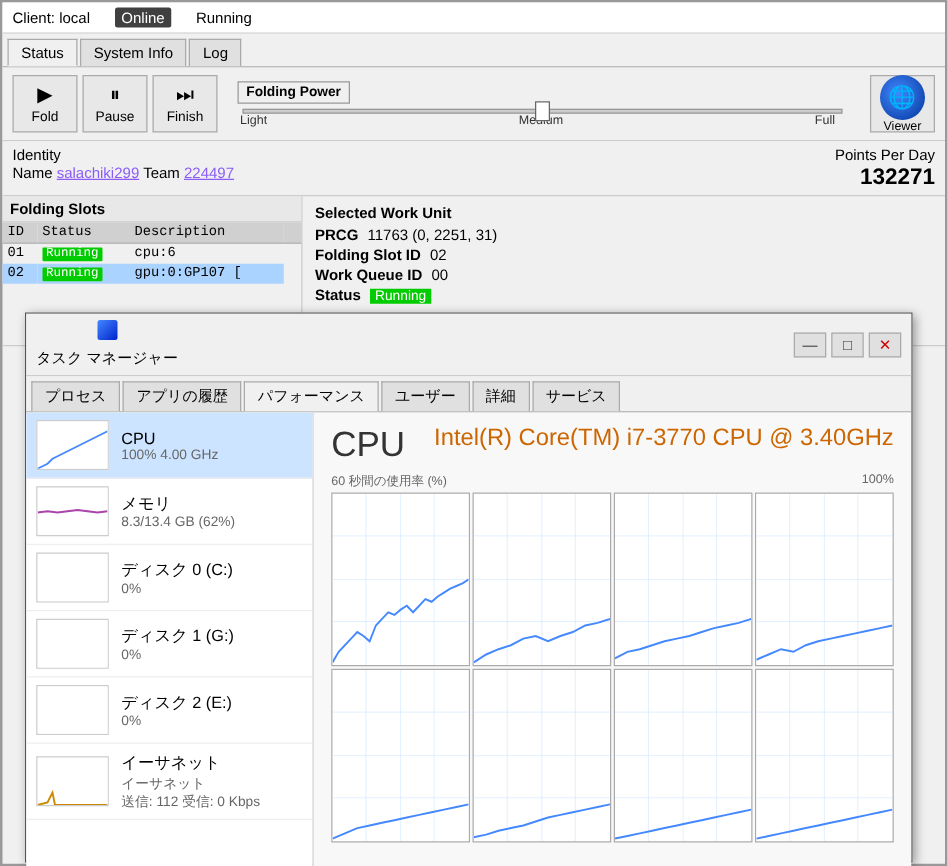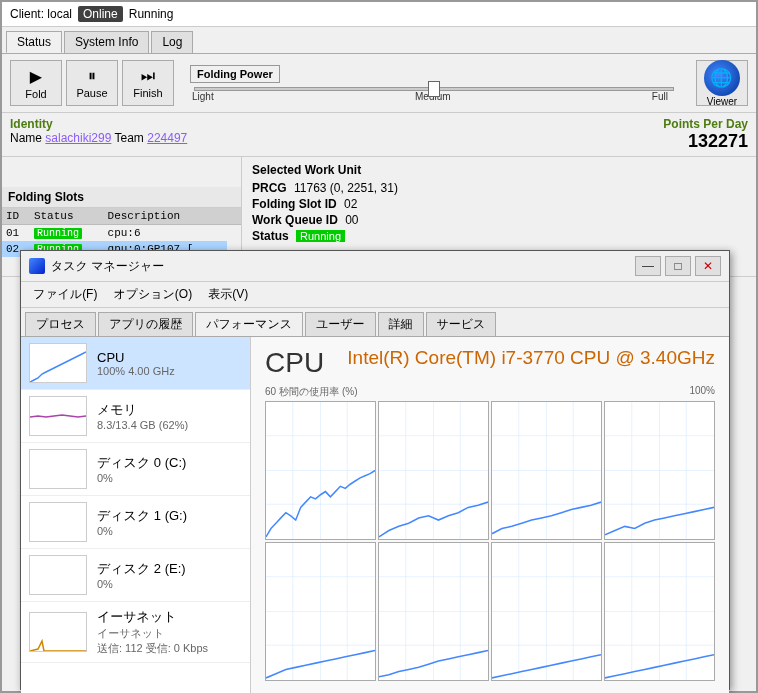--- a/index.html
+++ b/index.html
@@ -13,21 +13,21 @@
       height: 693px;
       background: #f0f0f0;
       border: 2px solid #999;
     }
     .fah-titlebar {
       background: #ffffff;
       border-bottom: 1px solid #ccc;
       padding: 4px 8px;
       display: flex;
       align-items: center;
-      gap: 6px;
+      gap: 20px;
       font-size: 12px;
     }
     .online-badge {
       background: #404040;
       color: white;
       padding: 1px 5px;
       border-radius: 2px;
       font-size: 12px;
     }
     .fah-tabs {
@@ -136,41 +136,40 @@
     
     .identity-row {
       display: flex;
       justify-content: space-between;
       padding: 4px 8px;
       background: #f0f0f0;
       border-bottom: 1px solid #ccc;
     }
     .identity-left { font-size: 12px; }
     .identity-right { font-size: 12px; text-align: right; }
-    .identity-label { font-weight: bold; color: #4d7c0f; }
+    .identity-label { font-weight: normal; color: #000000; }
     .link-text { color: #8b5cf6; text-decoration: underline; cursor: pointer; }
     .points-value { font-size: 18px; font-weight: bold; color: #000; }
 
     
     .main-content {
       display: flex;
       height: 120px;
       border-bottom: 1px solid #ccc;
     }
     .folding-slots {
       width: 240px;
       border-right: 1px solid #ccc;
     }
     .section-title {
       font-weight: bold;
       font-size: 12px;
       padding: 3px 6px;
       background: #e8e8e8;
       border-bottom: 1px solid #ccc;
-      margin-top: 30px;
     }
     .slot-table {
       width: 100%;
       border-collapse: collapse;
       font-size: 11px;
       font-family: Liberation Mono, monospace;
     }
     .slot-table th {
       background: #d0d0d0;
       padding: 2px 4px;
@@ -222,20 +221,21 @@
       padding: 5px 8px;
       display: flex;
       align-items: center;
       justify-content: space-between;
     }
     .taskmgr-title-left {
       display: flex;
       align-items: center;
       gap: 6px;
       font-size: 12px;
+      flex-direction: column;
     }
     .taskmgr-title-icon {
       width: 16px;
       height: 16px;
       background: linear-gradient(135deg, #4488ff, #0022cc);
       border-radius: 2px;
     }
     .taskmgr-window-controls {
       display: flex;
       gap: 4px;
@@ -472,25 +472,20 @@
       <div class="taskmgr-title-icon"></div>
       <span>タスク マネージャー</span>
     </div>
     <div class="taskmgr-window-controls">
       <button class="wc-btn">—</button>
       <button class="wc-btn">□</button>
       <button class="wc-btn close-btn">✕</button>
     </div>
   </div>
 
-  <div class="taskmgr-menubar">
-    <span class="menu-item">ファイル(F)</span>
-    <span class="menu-item">オプション(O)</span>
-    <span class="menu-item">表示(V)</span>
-  </div>
 
   <div class="taskmgr-tabs">
     <div class="tm-tab">プロセス</div>
     <div class="tm-tab">アプリの履歴</div>
     <div class="tm-tab active">パフォーマンス</div>
     <div class="tm-tab">ユーザー</div>
     <div class="tm-tab">詳細</div>
     <div class="tm-tab">サービス</div>
   </div>
 

